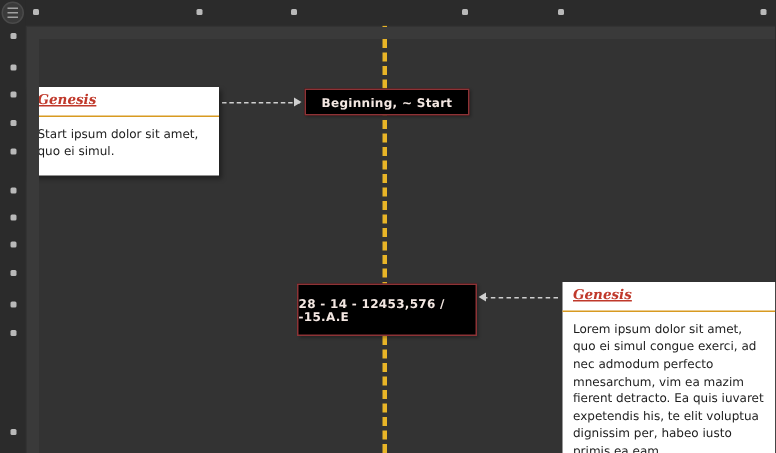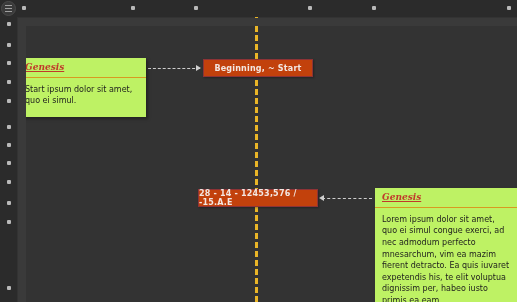--- a/index.html
+++ b/index.html
@@ -97,21 +97,21 @@
     left: 238px;
     width: 0;
     height: 285px;
     border-left: 3px dashed #e9b527;
     z-index: 5;
   }
 
   
   .note {
     position: absolute;
-    background: #bef264;
+    background: #ffffff;
     box-shadow: 2px 2px 3px rgba(0,0,0,0.35);
     z-index: 20;
   }
   .note-title {
     color: #c0392b;
     font-family: "DejaVu Serif", serif;
     font-style: italic;
     font-weight: bold;
     font-size: 9px;
     text-decoration: underline;
@@ -129,35 +129,35 @@
   }
 
   #note-genesis-top  { left: 1px;   top: 41px;  width: 128px; }
   #note-genesis-top .note-body { padding-bottom: 10px; }
 
   #note-genesis-bottom { left: 358px; top: 171px; width: 143px; }
 
   
   .redbox {
     position: absolute;
-    background: #c2410c;
+    background: #000000;
     border: 1px solid #8d3336;
     color: #f3e7e2;
     font-family: "DejaVu Sans", sans-serif;
     font-size: 8px;
     font-weight: bold;
     display: flex;
     align-items: center;
     justify-content: center;
     box-shadow: 1px 1px 2px rgba(0,0,0,0.3);
     z-index: 20;
     letter-spacing: 0.2px;
   }
   #redbox-beginning { left: 186px; top: 42px;  width: 110px; height: 18px; }
-  #redbox-reference { left: 181px; top: 172px; width: 120px; height: 18px; }
+  #redbox-reference { left: 181px; top: 172px; width: 120px; height: 35px; }
 
   
   .connector {
     position: absolute;
     height: 0;
     border-top: 1px dashed #cfcfcf;
     z-index: 15;
   }
   #connector-top { left: 131px; top: 51px; width: 52px; }
   #connector-bottom { left: 305px; top: 181px; width: 50px; }

